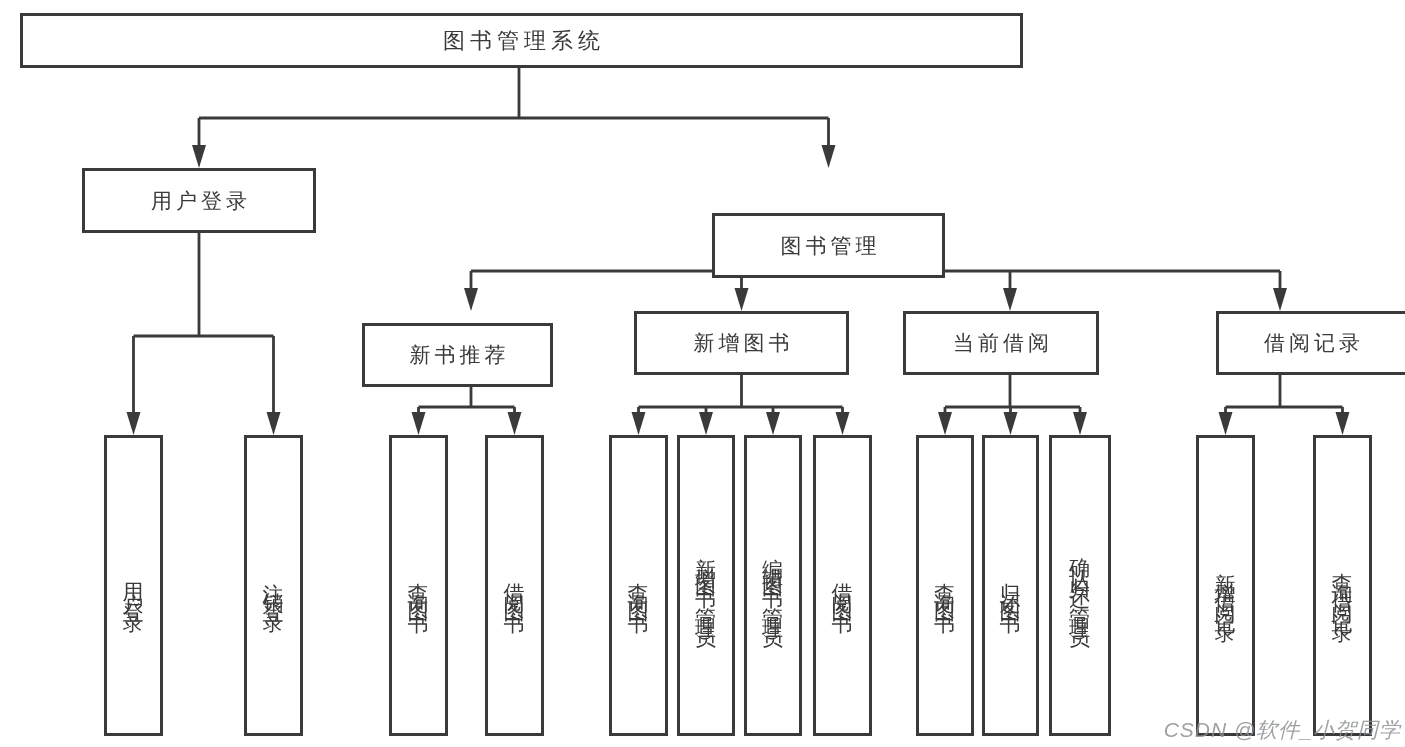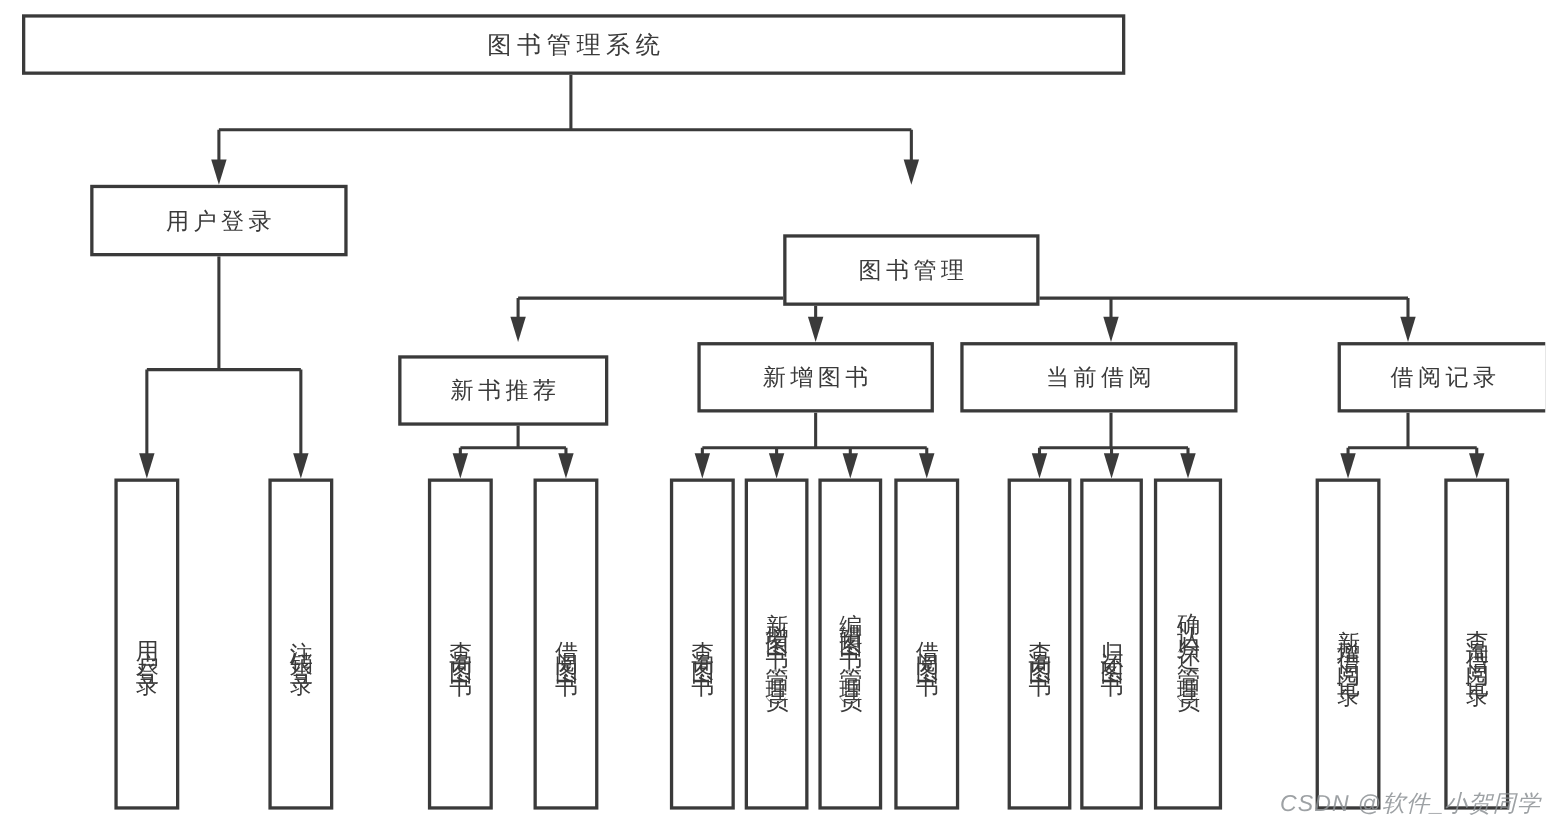--- a/index.html
+++ b/index.html
@@ -119,21 +119,21 @@
   <div class="node" style="left:712px; top:168px; width:233px; height:65px;margin-top:45px;">
     <span class="h-label">图书管理</span>
   </div>
 
   <div class="node" style="left:362px; top:323px; width:191px; height:64px;">
     <span class="h-label">新书推荐</span>
   </div>
   <div class="node" style="left:634px; top:311px; width:215px; height:64px;">
     <span class="h-label">新增图书</span>
   </div>
-  <div class="node" style="left:873px; top:311px; width:252px; height:64px;">
+  <div class="node" style="left:903px; top:311px; width:196px; height:64px;">
     <span class="h-label">当前借阅</span>
   </div>
   <div class="node" style="left:1216px; top:311px; width:192px; height:64px;">
     <span class="h-label">借阅记录</span>
   </div>
 
   <div class="node" style="left:104px; top:435px; width:59px; height:301px;">
     <span class="v-label">用户登录</span>
   </div>
   <div class="node" style="left:244px; top:435px; width:59px; height:301px;">

